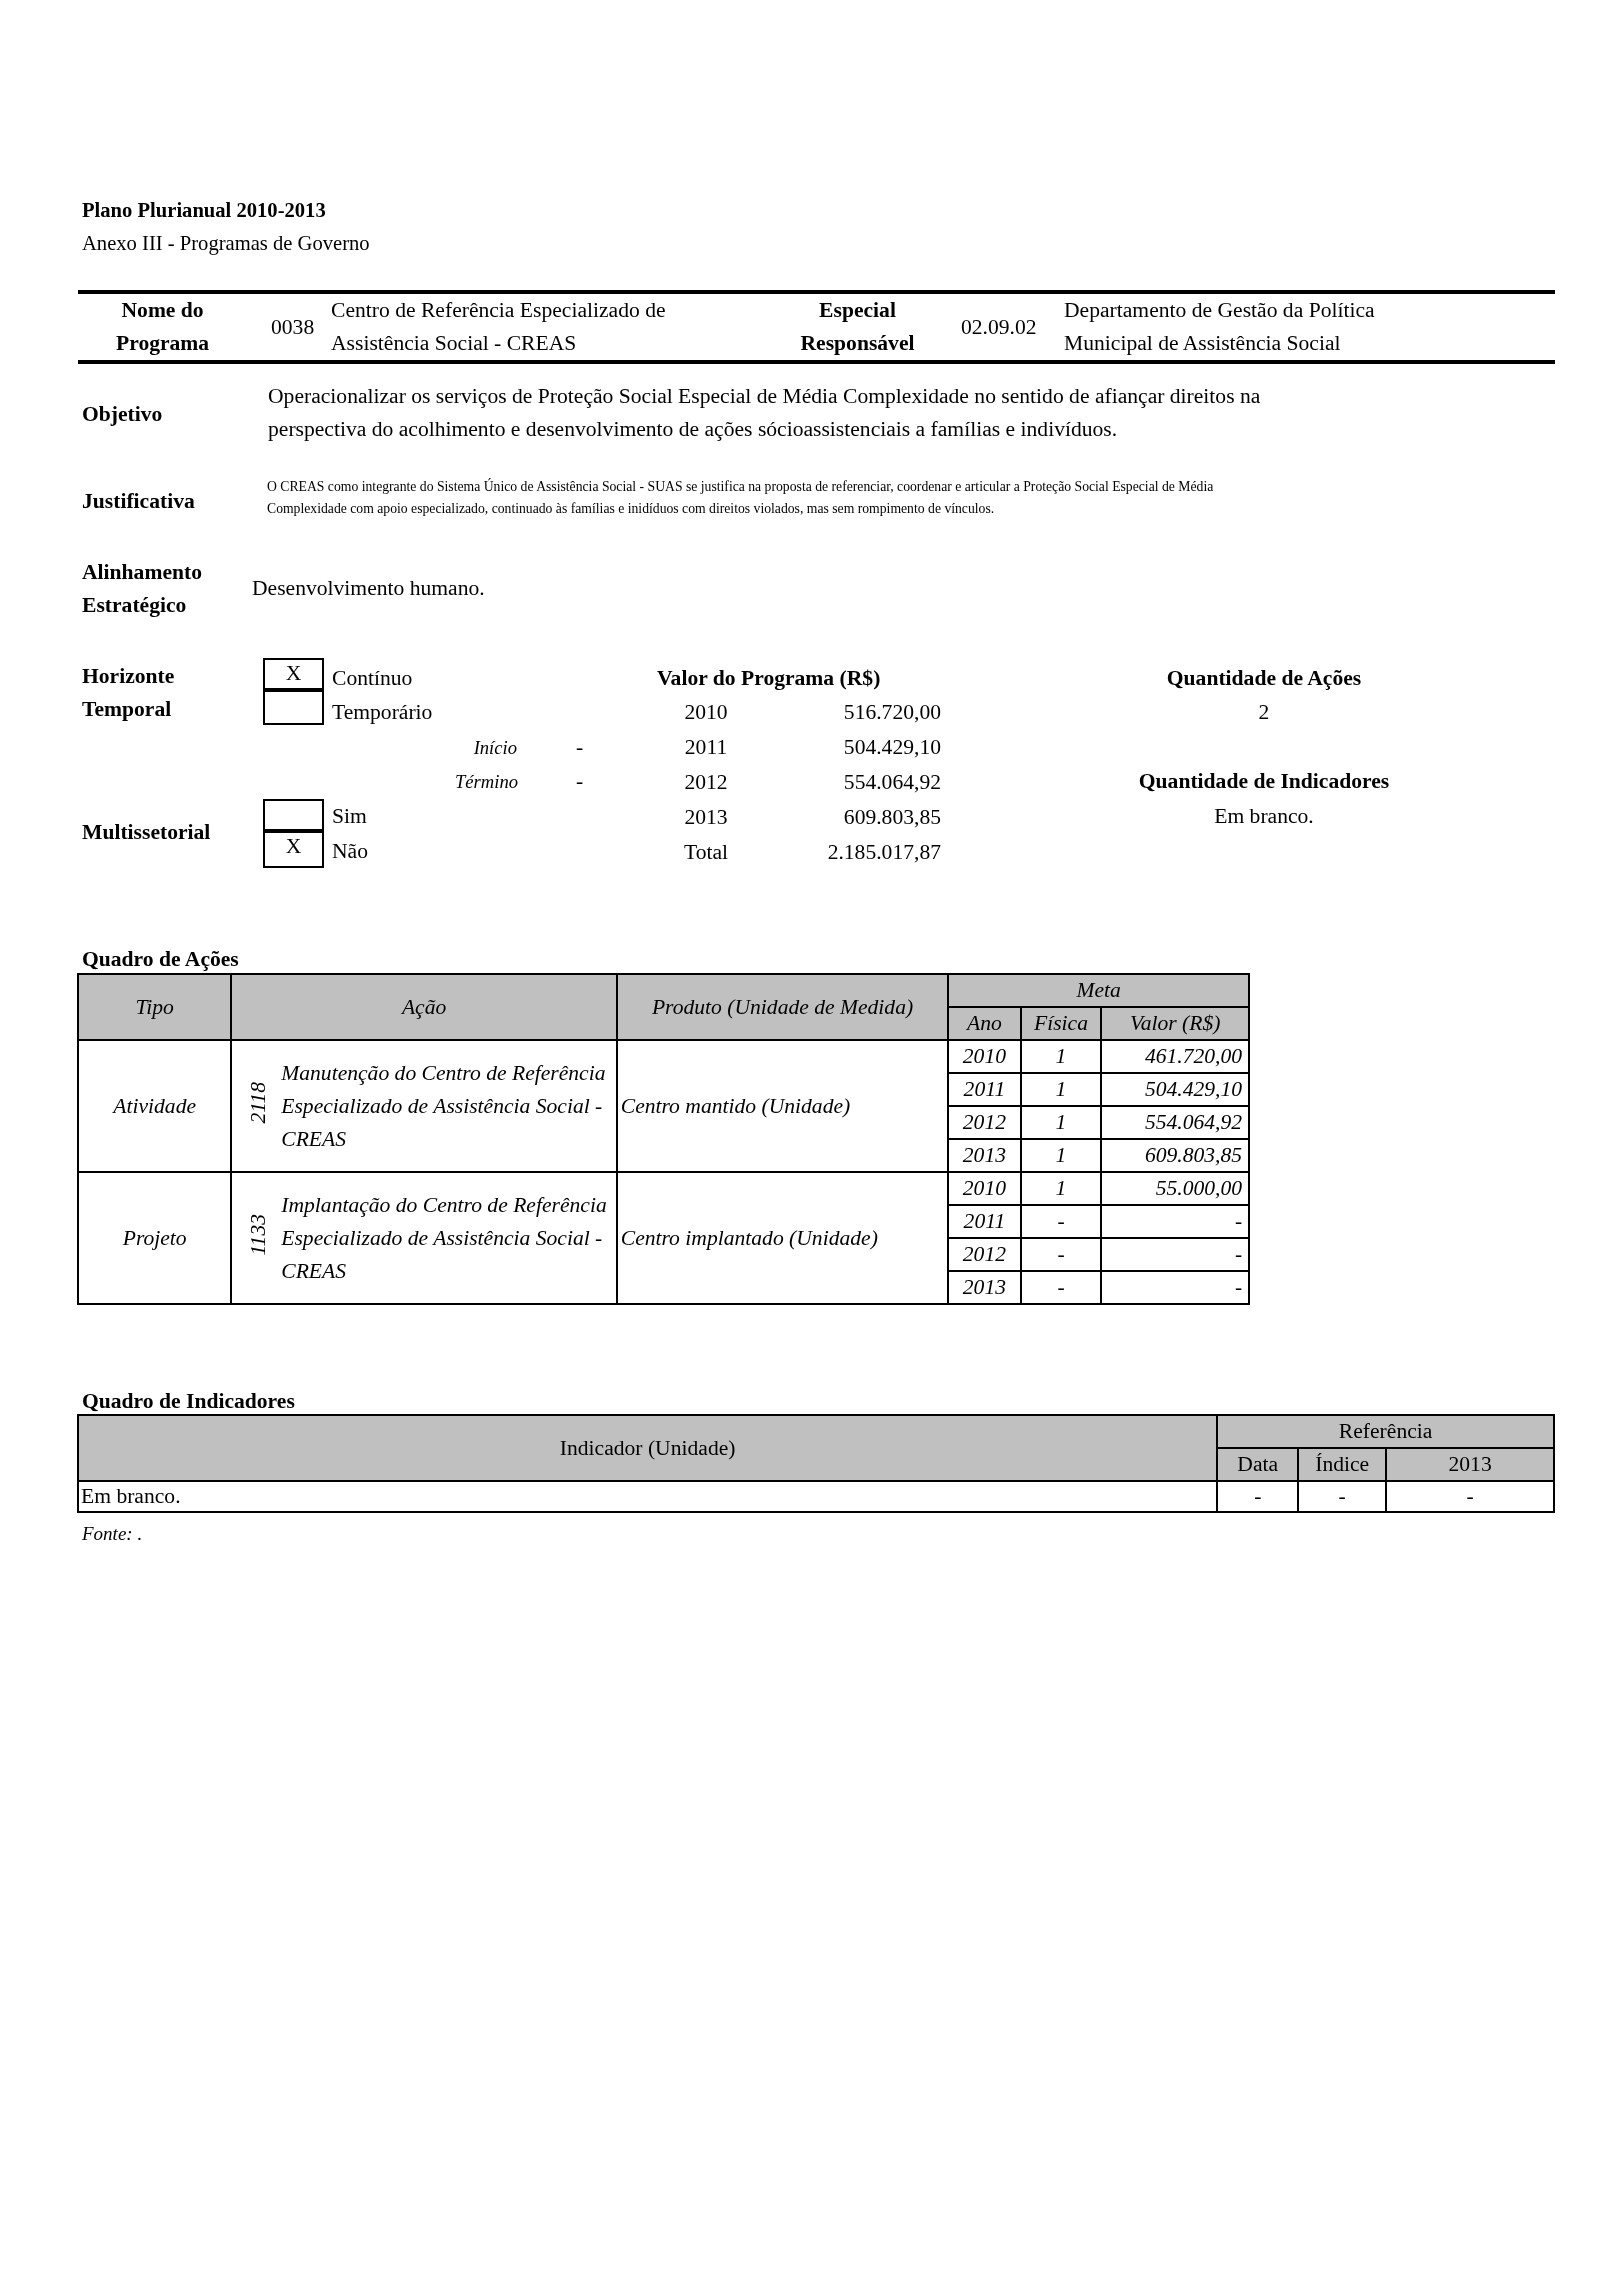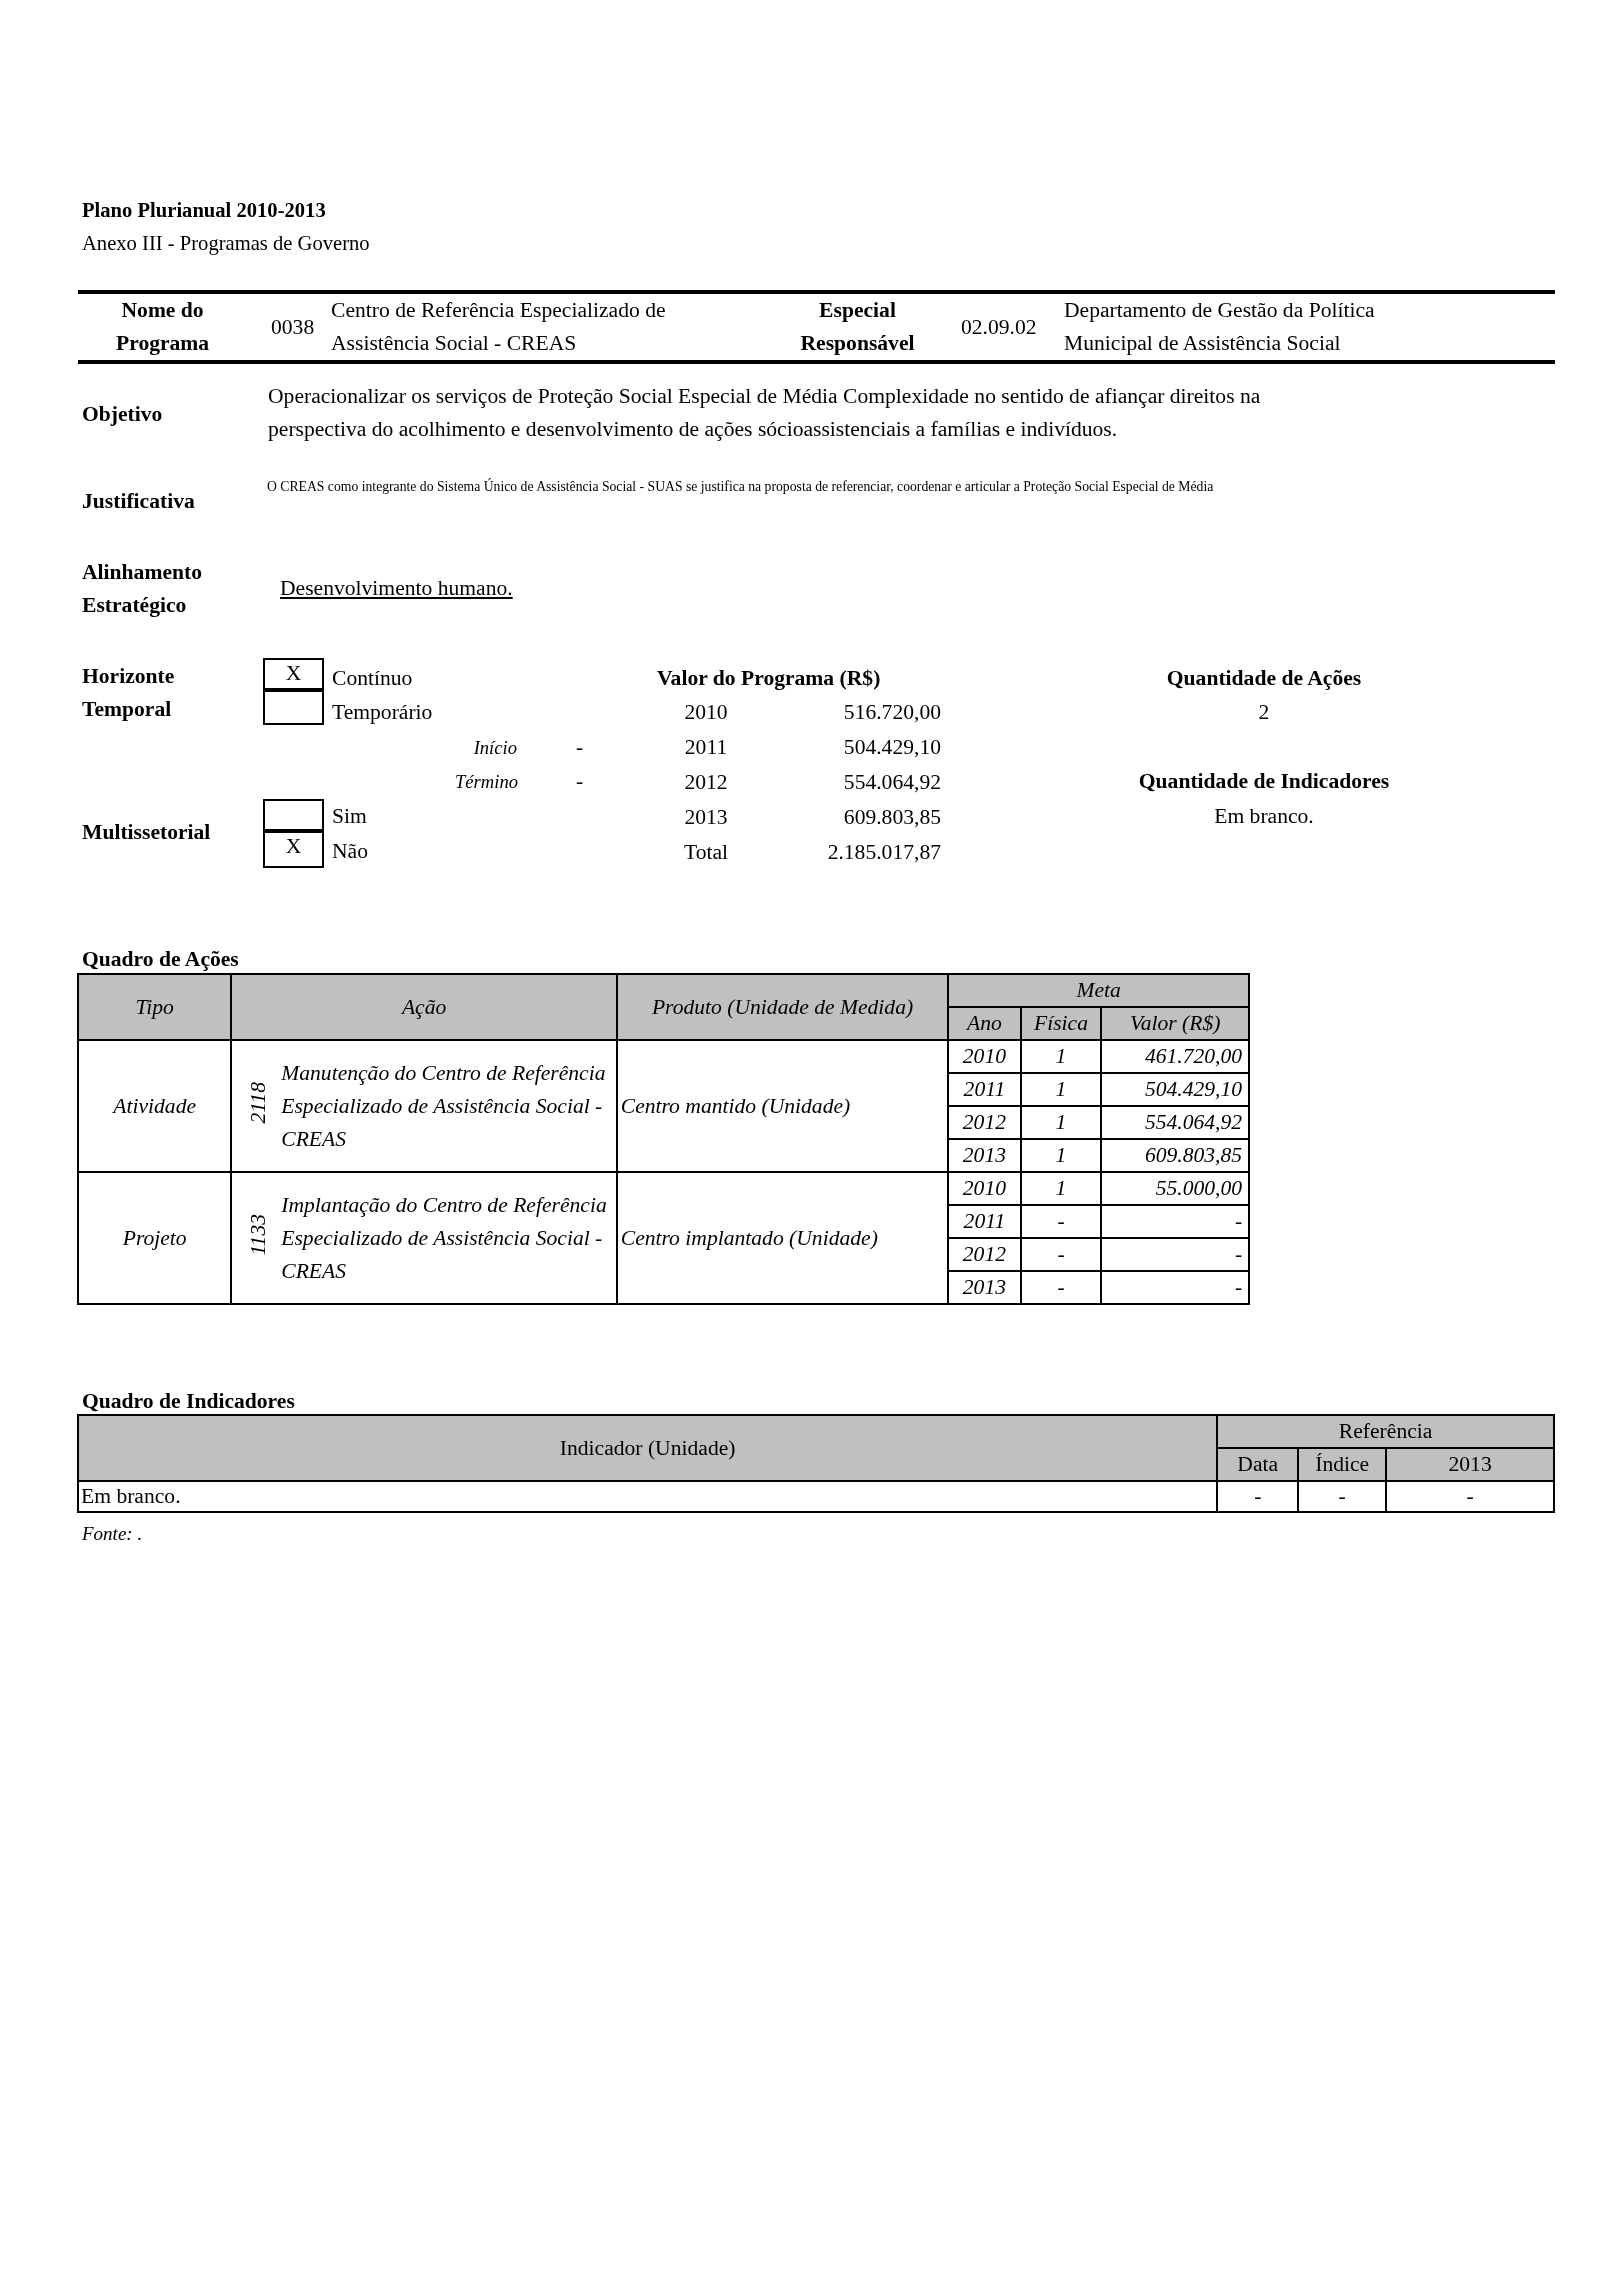--- a/index.html
+++ b/index.html
@@ -55,27 +55,28 @@
 
 <div class="abs f22 bold" style="left:82px; top:398px;">Objetivo</div>
 <div class="abs f22" style="left:268px; top:380px;">
   <div>Operacionalizar os serviços de Proteção Social Especial de Média Complexidade no sentido de afiançar direitos na</div>
   <div>perspectiva do acolhimento e desenvolvimento de ações sócioassistenciais a famílias e indivíduos.</div>
 </div>
 
 <div class="abs f22 bold" style="left:82px; top:485px;">Justificativa</div>
 <div class="abs f14" style="left:267px; top:476px; line-height:21.6px;">
   <div>O CREAS como integrante do Sistema Único de Assistência Social - SUAS se justifica na proposta de referenciar, coordenar e articular a Proteção Social Especial de Média</div>
+  <div>Complexidade com apoio especializado, continuado às famílias e inidíduos com direitos violados, mas sem rompimento de vínculos.</div>
 </div>
 
 <div class="abs f22 bold" style="left:82px; top:556px;">
   <div>Alinhamento</div>
   <div>Estratégico</div>
 </div>
-<div class="abs f22" style="left:280px; top:572px;text-decoration:underline;">Desenvolvimento humano.</div>
+<div class="abs f22" style="left:252px; top:572px;">Desenvolvimento humano.</div>
 
 <div class="abs f22 bold" style="left:82px; top:660px;">
   <div>Horizonte</div>
   <div>Temporal</div>
 </div>
 <div class="chk" style="left:263px; top:658px;">X</div>
 <div class="chk" style="left:263px; top:690px; height:35px;"></div>
 <div class="abs f22" style="left:332px; top:662px;">Contínuo</div>
 <div class="abs f22" style="left:332px; top:696px;">Temporário</div>
 

